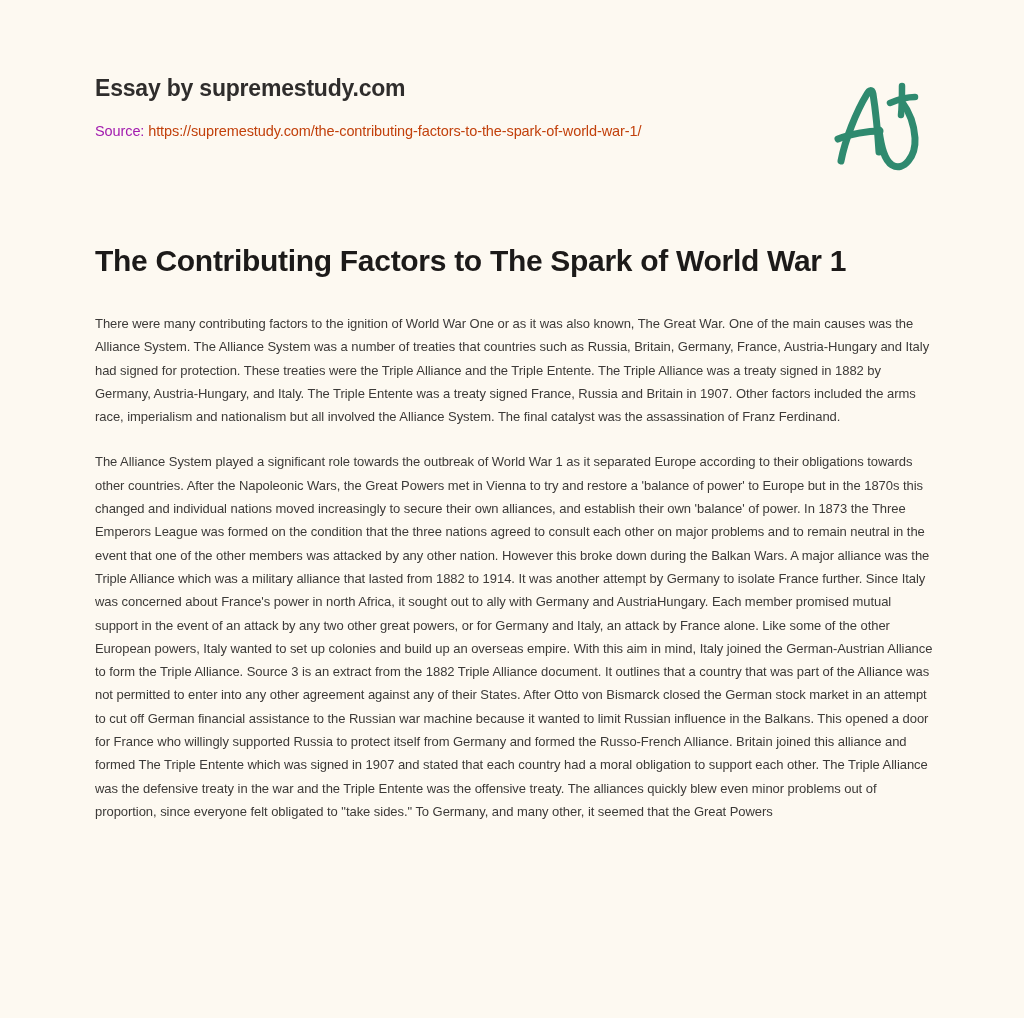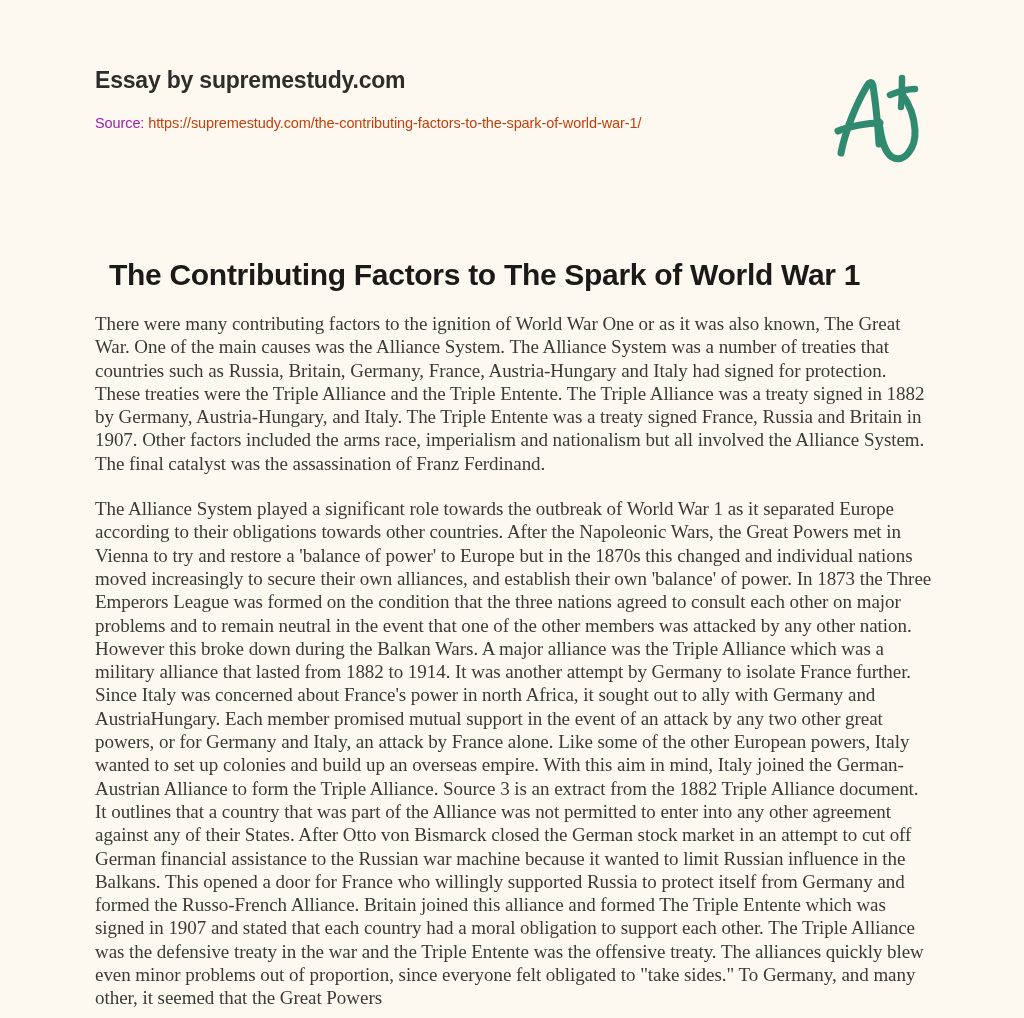--- a/index.html
+++ b/index.html
@@ -19,21 +19,21 @@
     width: 1024px;
     height: 1018px;
     background: #fdf9f1;
     box-sizing: border-box;
   }
 
   
   .header {
     position: absolute;
     left: 0;
-    top: 0;
+    top: 8px;
     width: 814px;
     height: 200px;
   }
   .header-text {
     position: absolute;
     left: 95px;
     top: 66px;
     width: 700px;
   }
   .essay-by {
@@ -72,44 +72,43 @@
   .logo svg {
     display: block;
   }
 
   
   .doc-title {
     position: absolute;
     left: 95px;
     top: 243px;
     width: 860px;
-    margin: 14px;
+    margin: 0;
     font-size: 30px;
     font-weight: bold;
     color: #1c1a19;
     letter-spacing: -0.3px;
     line-height: 1.2;
     white-space: nowrap;
   }
 
   
   .body-copy {
     position: absolute;
     left: 95px;
     top: 312px;
     width: 838px;
   }
   .body-copy p {
     margin: 0 0 22px 0;
-    font-size: 19px;
+    font-size: 13px;
     line-height: 23.3px;
     color: #3c3a38;
     text-align: left;
     letter-spacing: -0.05px;
-    font-family: Liberation Serif, serif;
   }
   .body-copy p:last-child {
     margin-bottom: 8px;
   }
 </style>
 </head>
 <body>
 
 <div class="page">
 

